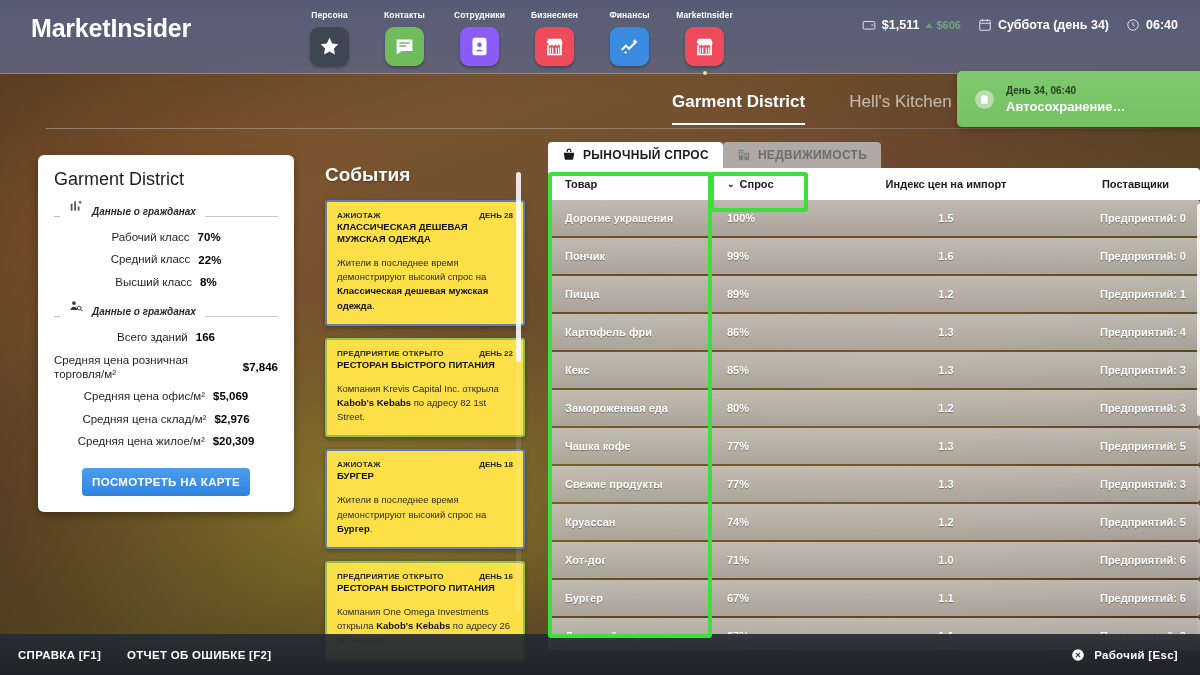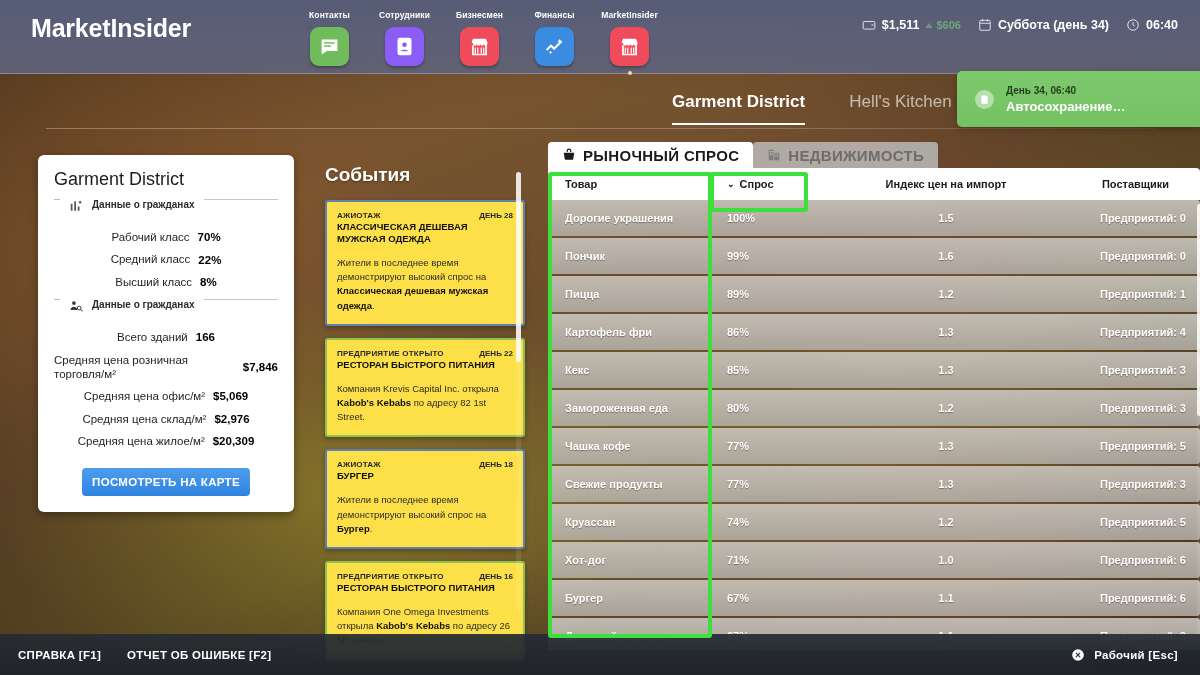--- a/index.html
+++ b/index.html
@@ -117,21 +117,21 @@
   
   .infocard {
     position: absolute; left: 38px; top: 155px; width: 256px;
     background: #ffffff; border-radius: 6px;
     padding: 14px 16px 16px 16px;
     box-shadow: 0 3px 9px rgba(0,0,0,0.35);
     z-index: 10;
   }
   .infocard h2 { font-size: 18px; font-weight: normal; color: #1c1c1c; margin-bottom: 9px; }
   .sect {
-    display: flex; align-items: flex-start; gap: 9px; margin: 6px 0 9px 0;
+    display: flex; align-items: flex-end; gap: 9px; margin: 6px 0 9px 0; font-style: italic;
   }
   .sect .dash-l { width: 6px; height: 1px; background: #bcbcbc; }
   .sect .ico svg { width: 14px; height: 14px; fill: #3a3a3a; }
   .sect .lbl { font-size: 10px; font-weight: bold; color: #2b2b2b; white-space: nowrap; }
   .sect .line { flex: 1; height: 1px; background: #c8c8c8; }
   .row {
     display: flex; justify-content: center; align-items: center;
     padding: 4px 0; font-size: 11.5px; color: #222;
   }
   .row .k { color: #1f1f1f; line-height: 1.25; padding-right: 8px; }
@@ -171,21 +171,21 @@
   .ev-scroll .thumb {
     width: 5px; height: 190px; border-radius: 3px;
     background: rgba(255,255,255,0.85);
   }
 
   
   .market { position: absolute; left: 548px; top: 142px; width: 652px; z-index: 10; }
   .mtabs { display: flex; height: 26px; }
   .mtab {
     display: flex; align-items: center; gap: 7px; padding: 0 14px;
-    font-size: 15px; font-weight: bold; letter-spacing: 0.3px; cursor: pointer;
+    font-size: 12px; font-weight: bold; letter-spacing: 0.3px; cursor: pointer;
     border-radius: 4px 4px 0 0;
   }
   .mtab.active { background: #ffffff; color: #1b1b1b; }
   .mtab.inactive { background: rgba(190,190,190,0.82); color: #6d6d6d; }
   .mtab svg { width: 14px; height: 14px; }
   .mtab.active svg { fill: #1b1b1b; }
   .mtab.inactive svg { fill: #7d7d7d; }
 
   .theader {
     display: flex; height: 32px; background: #ffffff; align-items: center;
@@ -238,20 +238,28 @@
 <body>
 
 <div id="app">
   <div class="bg-base"></div>
   <div class="bg-vignette"></div>
 
   <div class="topbar">
     <div class="brand">MarketInsider</div>
 
     <div class="navgroup" id="navgroup">
+        <div class="navitem">
+          <span class="nav-label">Персона</span>
+          <span class="navicon" style="background:#3e4652">
+            <svg viewBox="0 0 24 24">
+              <path d="M12 2l3 6.5 7 .9-5 4.8 1.3 7-6.3-3.4L5.7 21 7 14.2 2 9.4l7-.9z"></path>
+            </svg>
+          </span>
+        </div>
         <div class="navitem">
           <span class="nav-label">Контакты</span>
           <span class="navicon" style="background:#70bc5c">
             <svg viewBox="0 0 24 24">
               <path d="M3 4h18v13H9l-6 4z"></path>
               <path d="M6 8h12M6 11.5h8" stroke="#70bc5c" stroke-width="1.7" fill="none"></path>
             </svg>
           </span>
         </div>
         <div class="navitem">

